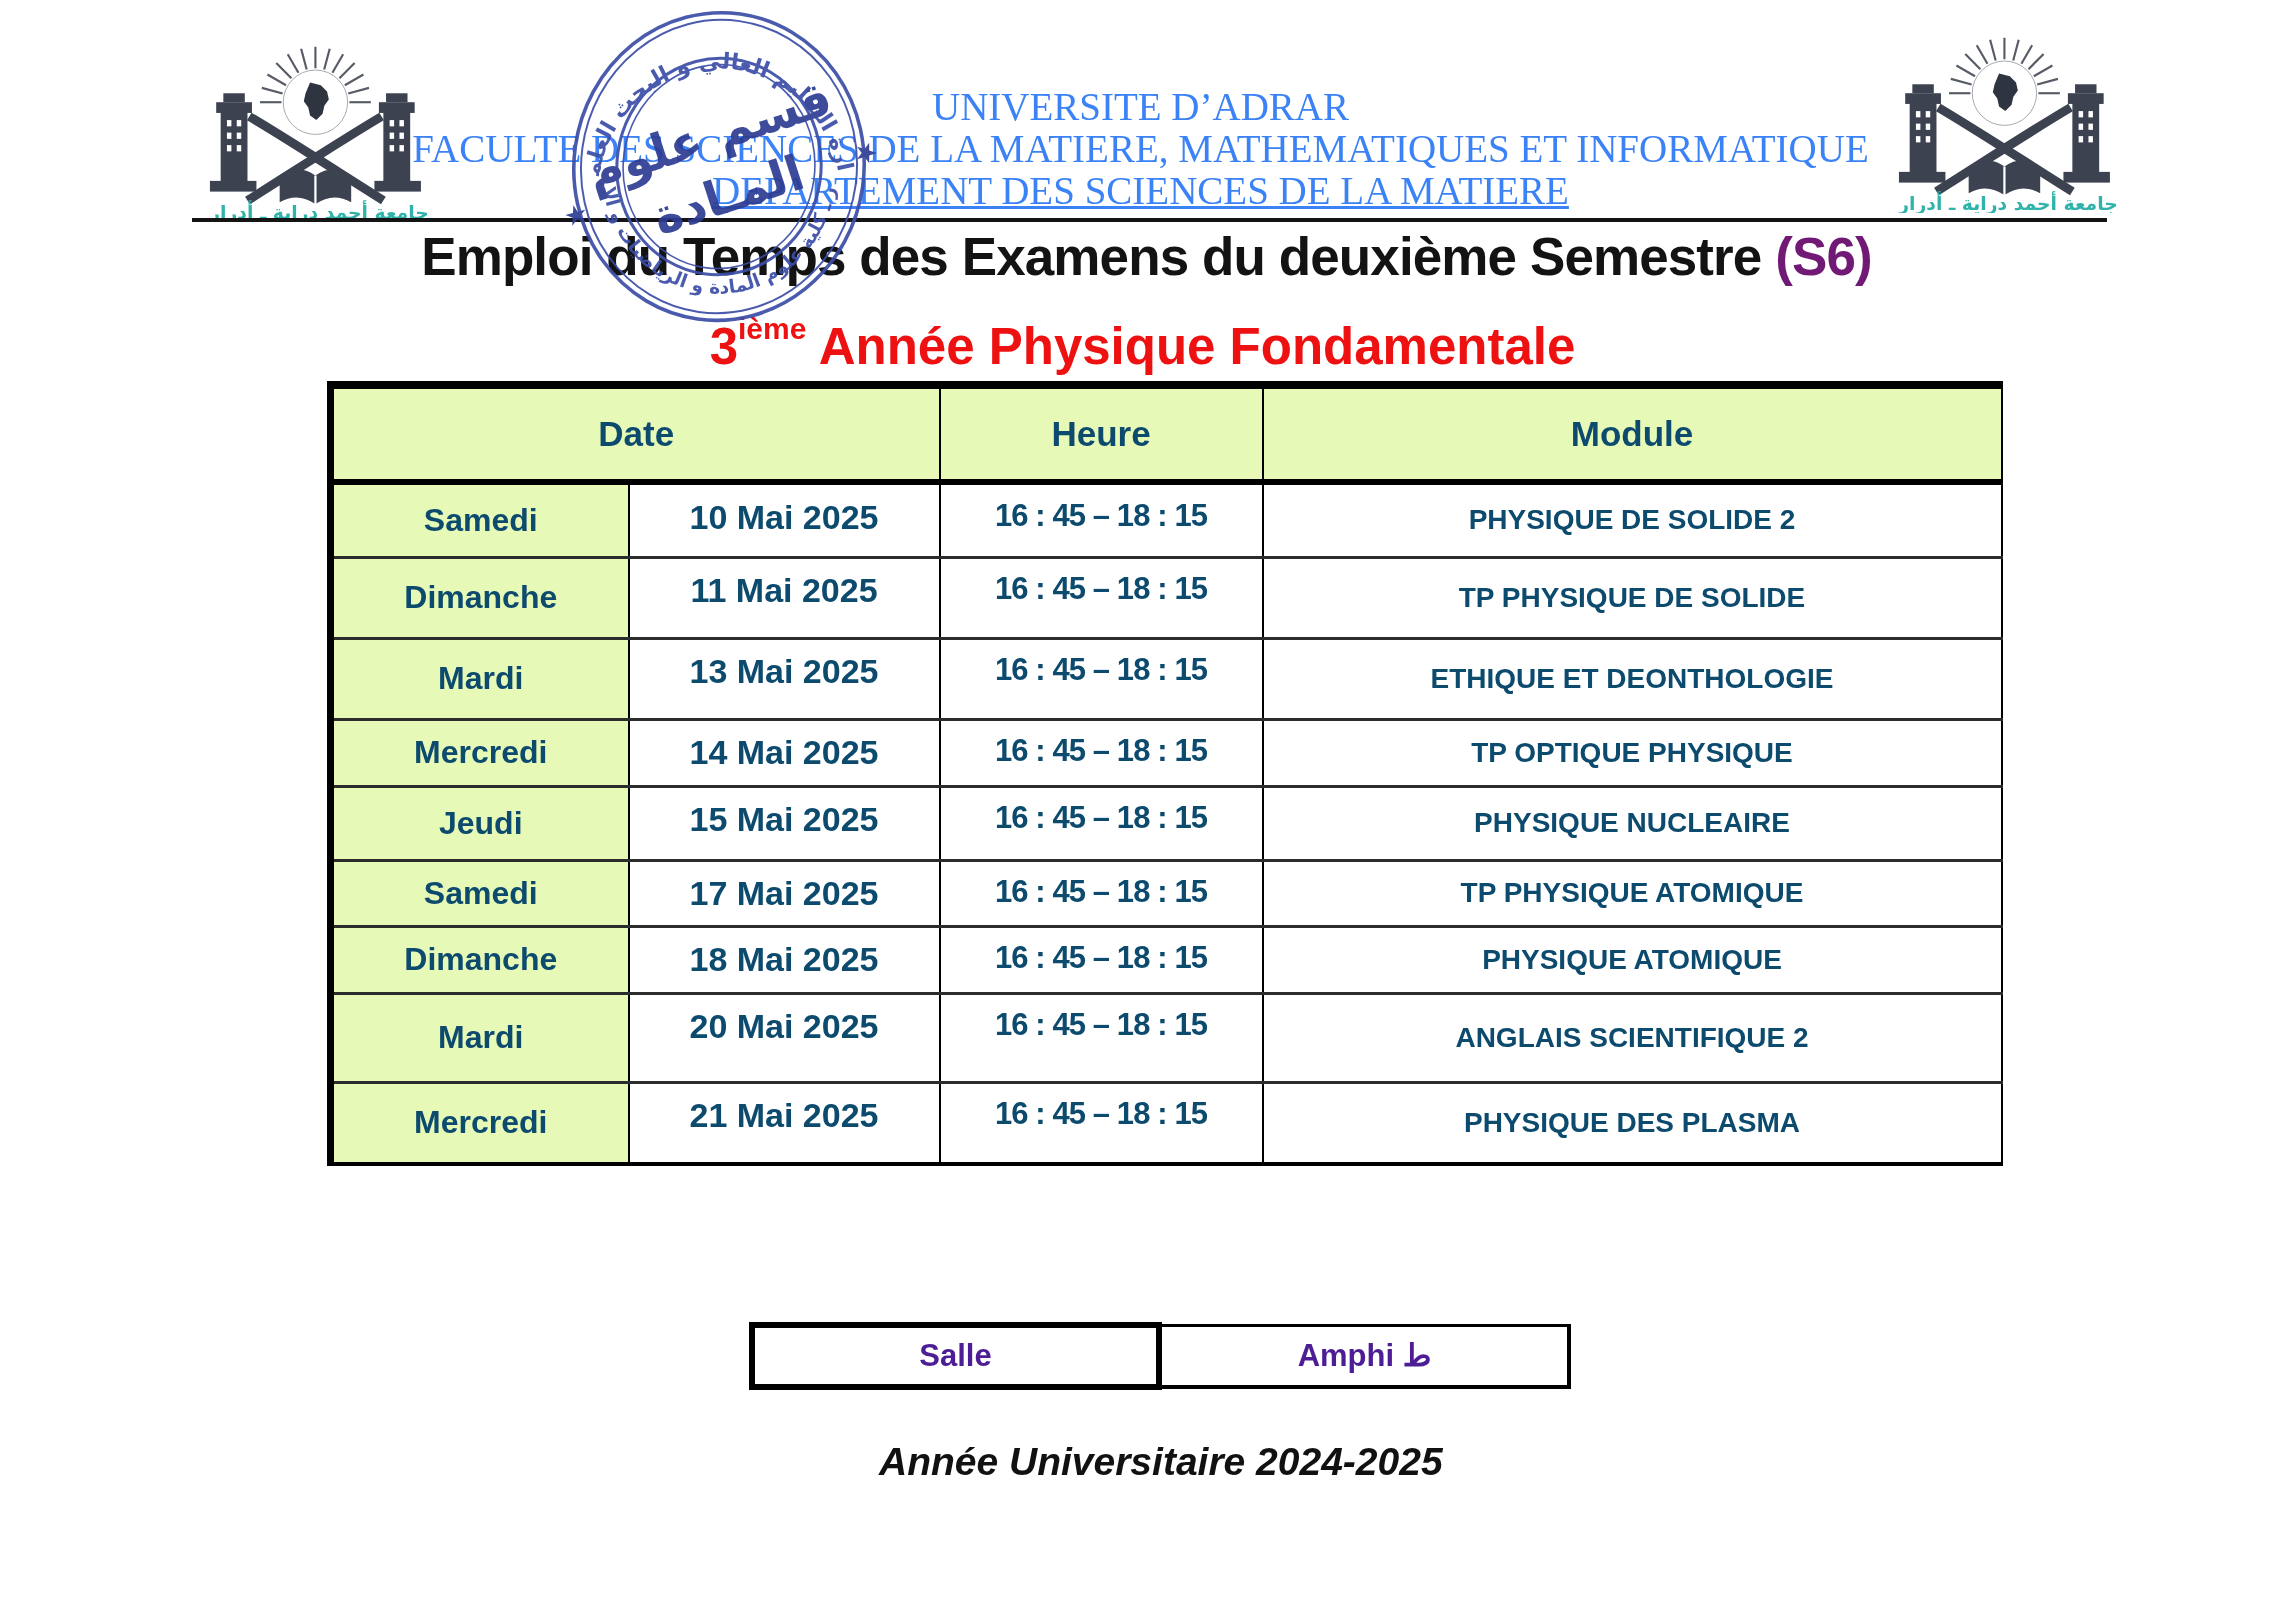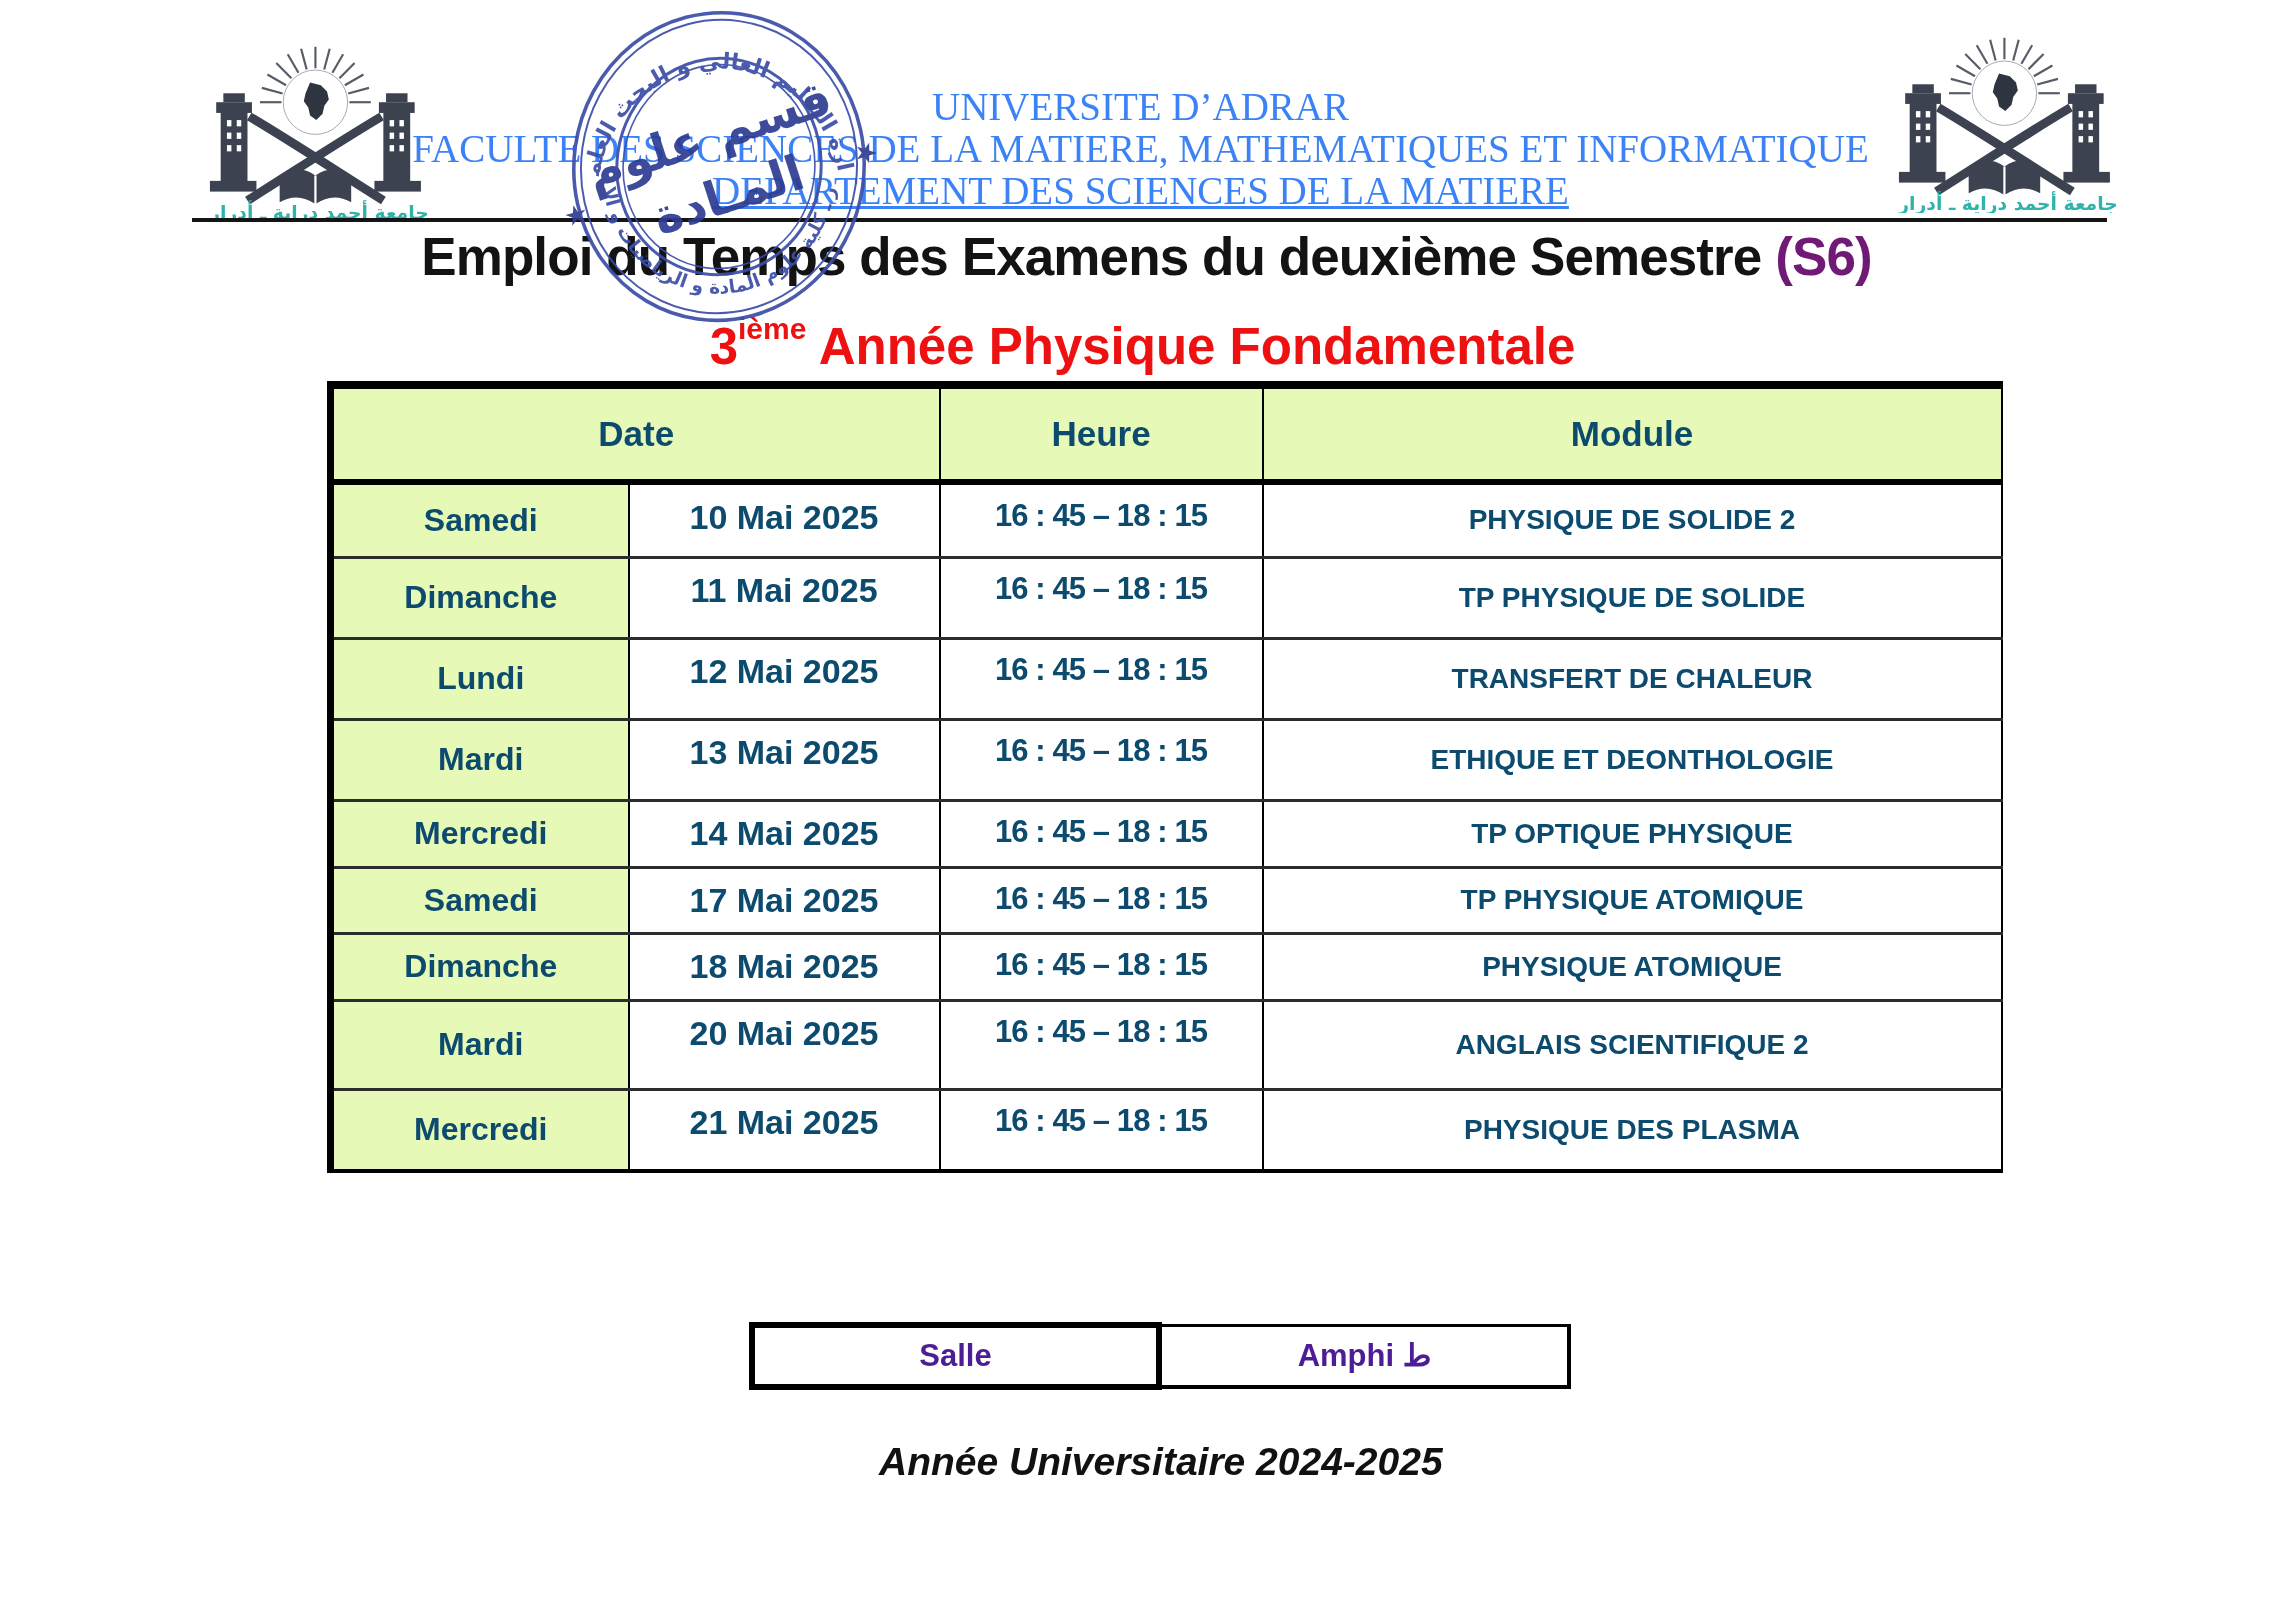--- a/index.html
+++ b/index.html
@@ -228,36 +228,36 @@
         <td class="time">16 : 45 – 18 : 15</td>
         <td class="module">PHYSIQUE DE SOLIDE 2</td>
       </tr>
       <tr style="height:81px">
         <td class="day">Dimanche</td>
         <td class="date daydate-divider">11 Mai 2025</td>
         <td class="time">16 : 45 – 18 : 15</td>
         <td class="module">TP PHYSIQUE DE SOLIDE</td>
       </tr>
       <tr style="height:81px">
-        <td class="day">Lundi</td>
-        <td class="date daydate-divider">12 Mai 2025</td>
-        <td class="time">16 : 45 – 18 : 15</td>
-        <td class="module">TRANSFERT DE CHALEUR</td>
-      </tr>
-      <tr style="height:81px">
         <td class="day">Mardi</td>
         <td class="date daydate-divider">13 Mai 2025</td>
         <td class="time">16 : 45 – 18 : 15</td>
         <td class="module">ETHIQUE ET DEONTHOLOGIE</td>
       </tr>
       <tr style="height:67px">
         <td class="day">Mercredi</td>
         <td class="date daydate-divider">14 Mai 2025</td>
         <td class="time">16 : 45 – 18 : 15</td>
         <td class="module">TP OPTIQUE PHYSIQUE</td>
+      </tr>
+      <tr style="height:74px">
+        <td class="day">Jeudi</td>
+        <td class="date daydate-divider">15 Mai 2025</td>
+        <td class="time">16 : 45 – 18 : 15</td>
+        <td class="module">PHYSIQUE NUCLEAIRE</td>
       </tr>
       <tr style="height:66px">
         <td class="day">Samedi</td>
         <td class="date daydate-divider">17 Mai 2025</td>
         <td class="time">16 : 45 – 18 : 15</td>
         <td class="module">TP PHYSIQUE ATOMIQUE</td>
       </tr>
       <tr style="height:67px">
         <td class="day">Dimanche</td>
         <td class="date daydate-divider">18 Mai 2025</td>

